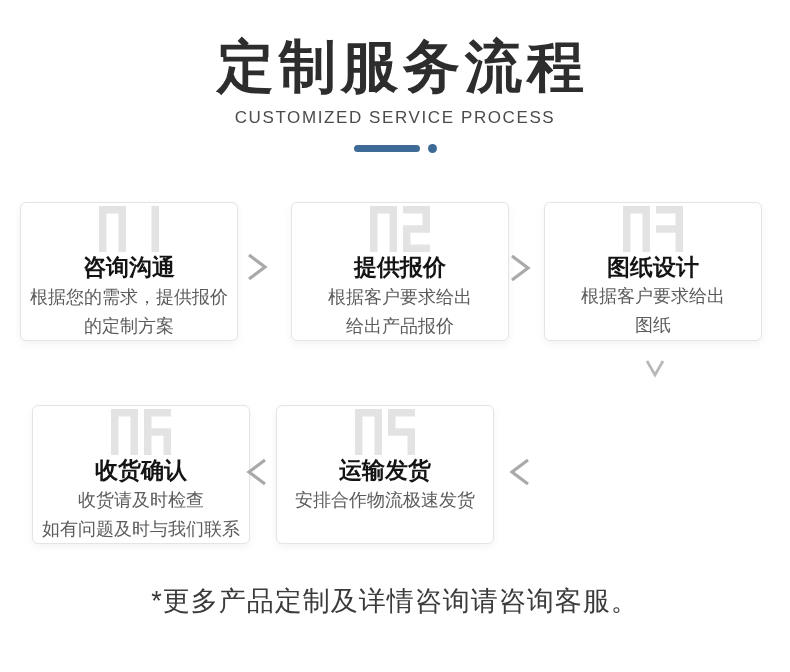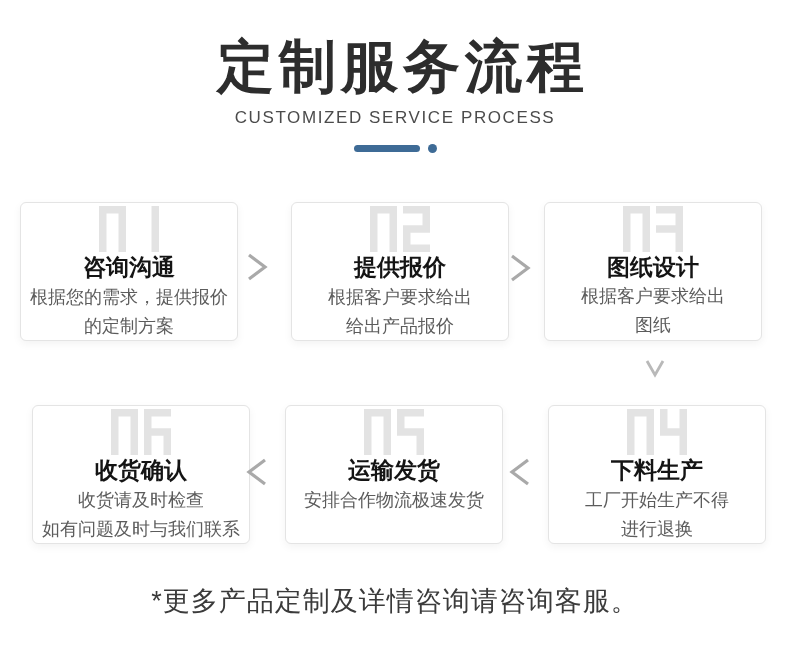--- a/index.html
+++ b/index.html
@@ -47,21 +47,21 @@
     background:#ffffff;
     border:1.5px solid #e4e4e4;
     border-radius:6px;
     box-shadow:0 3px 8px rgba(0,0,0,0.05);
     box-sizing:border-box;
   }
   .pos-1{left:20px;top:202px;}
   .pos-2{left:285px;top:202px;margin-left:6px;}
   .pos-3{left:544px;top:202px;font-family:Liberation Mono, monospace;}
   .pos-4{left:548px;top:405px;}
-  .pos-5{left:285px;top:405px;}
+  .pos-5{left:276px;top:405px;}
   .pos-6{left:32px;top:405px;}
   .step-num{
     position:absolute;top:3px;left:50%;transform:translateX(-50%);
     display:flex;gap:6px;
     color:var(--digit,#e3e3e3);
     z-index:0;
   }
   .card-title{
     position:absolute;top:49px;left:0;width:100%;
     text-align:center;
@@ -158,40 +158,20 @@
           <rect x="0" y="0" width="27" height="7.5"></rect>
           <rect x="19.5" y="0" width="7.5" height="23"></rect>
           <rect x="0" y="19.25" width="27" height="7.5"></rect>
           <rect x="19.5" y="23" width="7.5" height="23"></rect>
         </svg>
       </div>
     <div class="card-title">图纸设计</div>
     <div class="card-desc">根据客户要求给出
 图纸</div>
   </div>
-  <div class="card pos-4">
-    <div class="step-num">
-        <svg width="27" height="46" viewBox="0 0 27 46" fill="currentColor">
-          <rect x="0" y="0" width="27" height="7.5"></rect>
-          <rect x="19.5" y="0" width="7.5" height="23"></rect>
-          <rect x="19.5" y="23" width="7.5" height="23"></rect>
-          <rect x="0" y="23" width="7.5" height="23"></rect>
-          <rect x="0" y="0" width="7.5" height="23"></rect>
-        </svg>
-        <svg width="27" height="46" viewBox="0 0 27 46" fill="currentColor">
-          <rect x="0" y="0" width="7.5" height="23"></rect>
-          <rect x="0" y="19.25" width="27" height="7.5"></rect>
-          <rect x="19.5" y="0" width="7.5" height="23"></rect>
-          <rect x="19.5" y="23" width="7.5" height="23"></rect>
-        </svg>
-      </div>
-    <div class="card-title">下料生产</div>
-    <div class="card-desc">工厂开始生产不得
-进行退换</div>
-  </div>
   <div class="card pos-5">
     <div class="step-num">
         <svg width="27" height="46" viewBox="0 0 27 46" fill="currentColor">
           <rect x="0" y="0" width="27" height="7.5"></rect>
           <rect x="19.5" y="0" width="7.5" height="23"></rect>
           <rect x="19.5" y="23" width="7.5" height="23"></rect>
           <rect x="0" y="23" width="7.5" height="23"></rect>
           <rect x="0" y="0" width="7.5" height="23"></rect>
         </svg>
         <svg width="27" height="46" viewBox="0 0 27 46" fill="currentColor">

